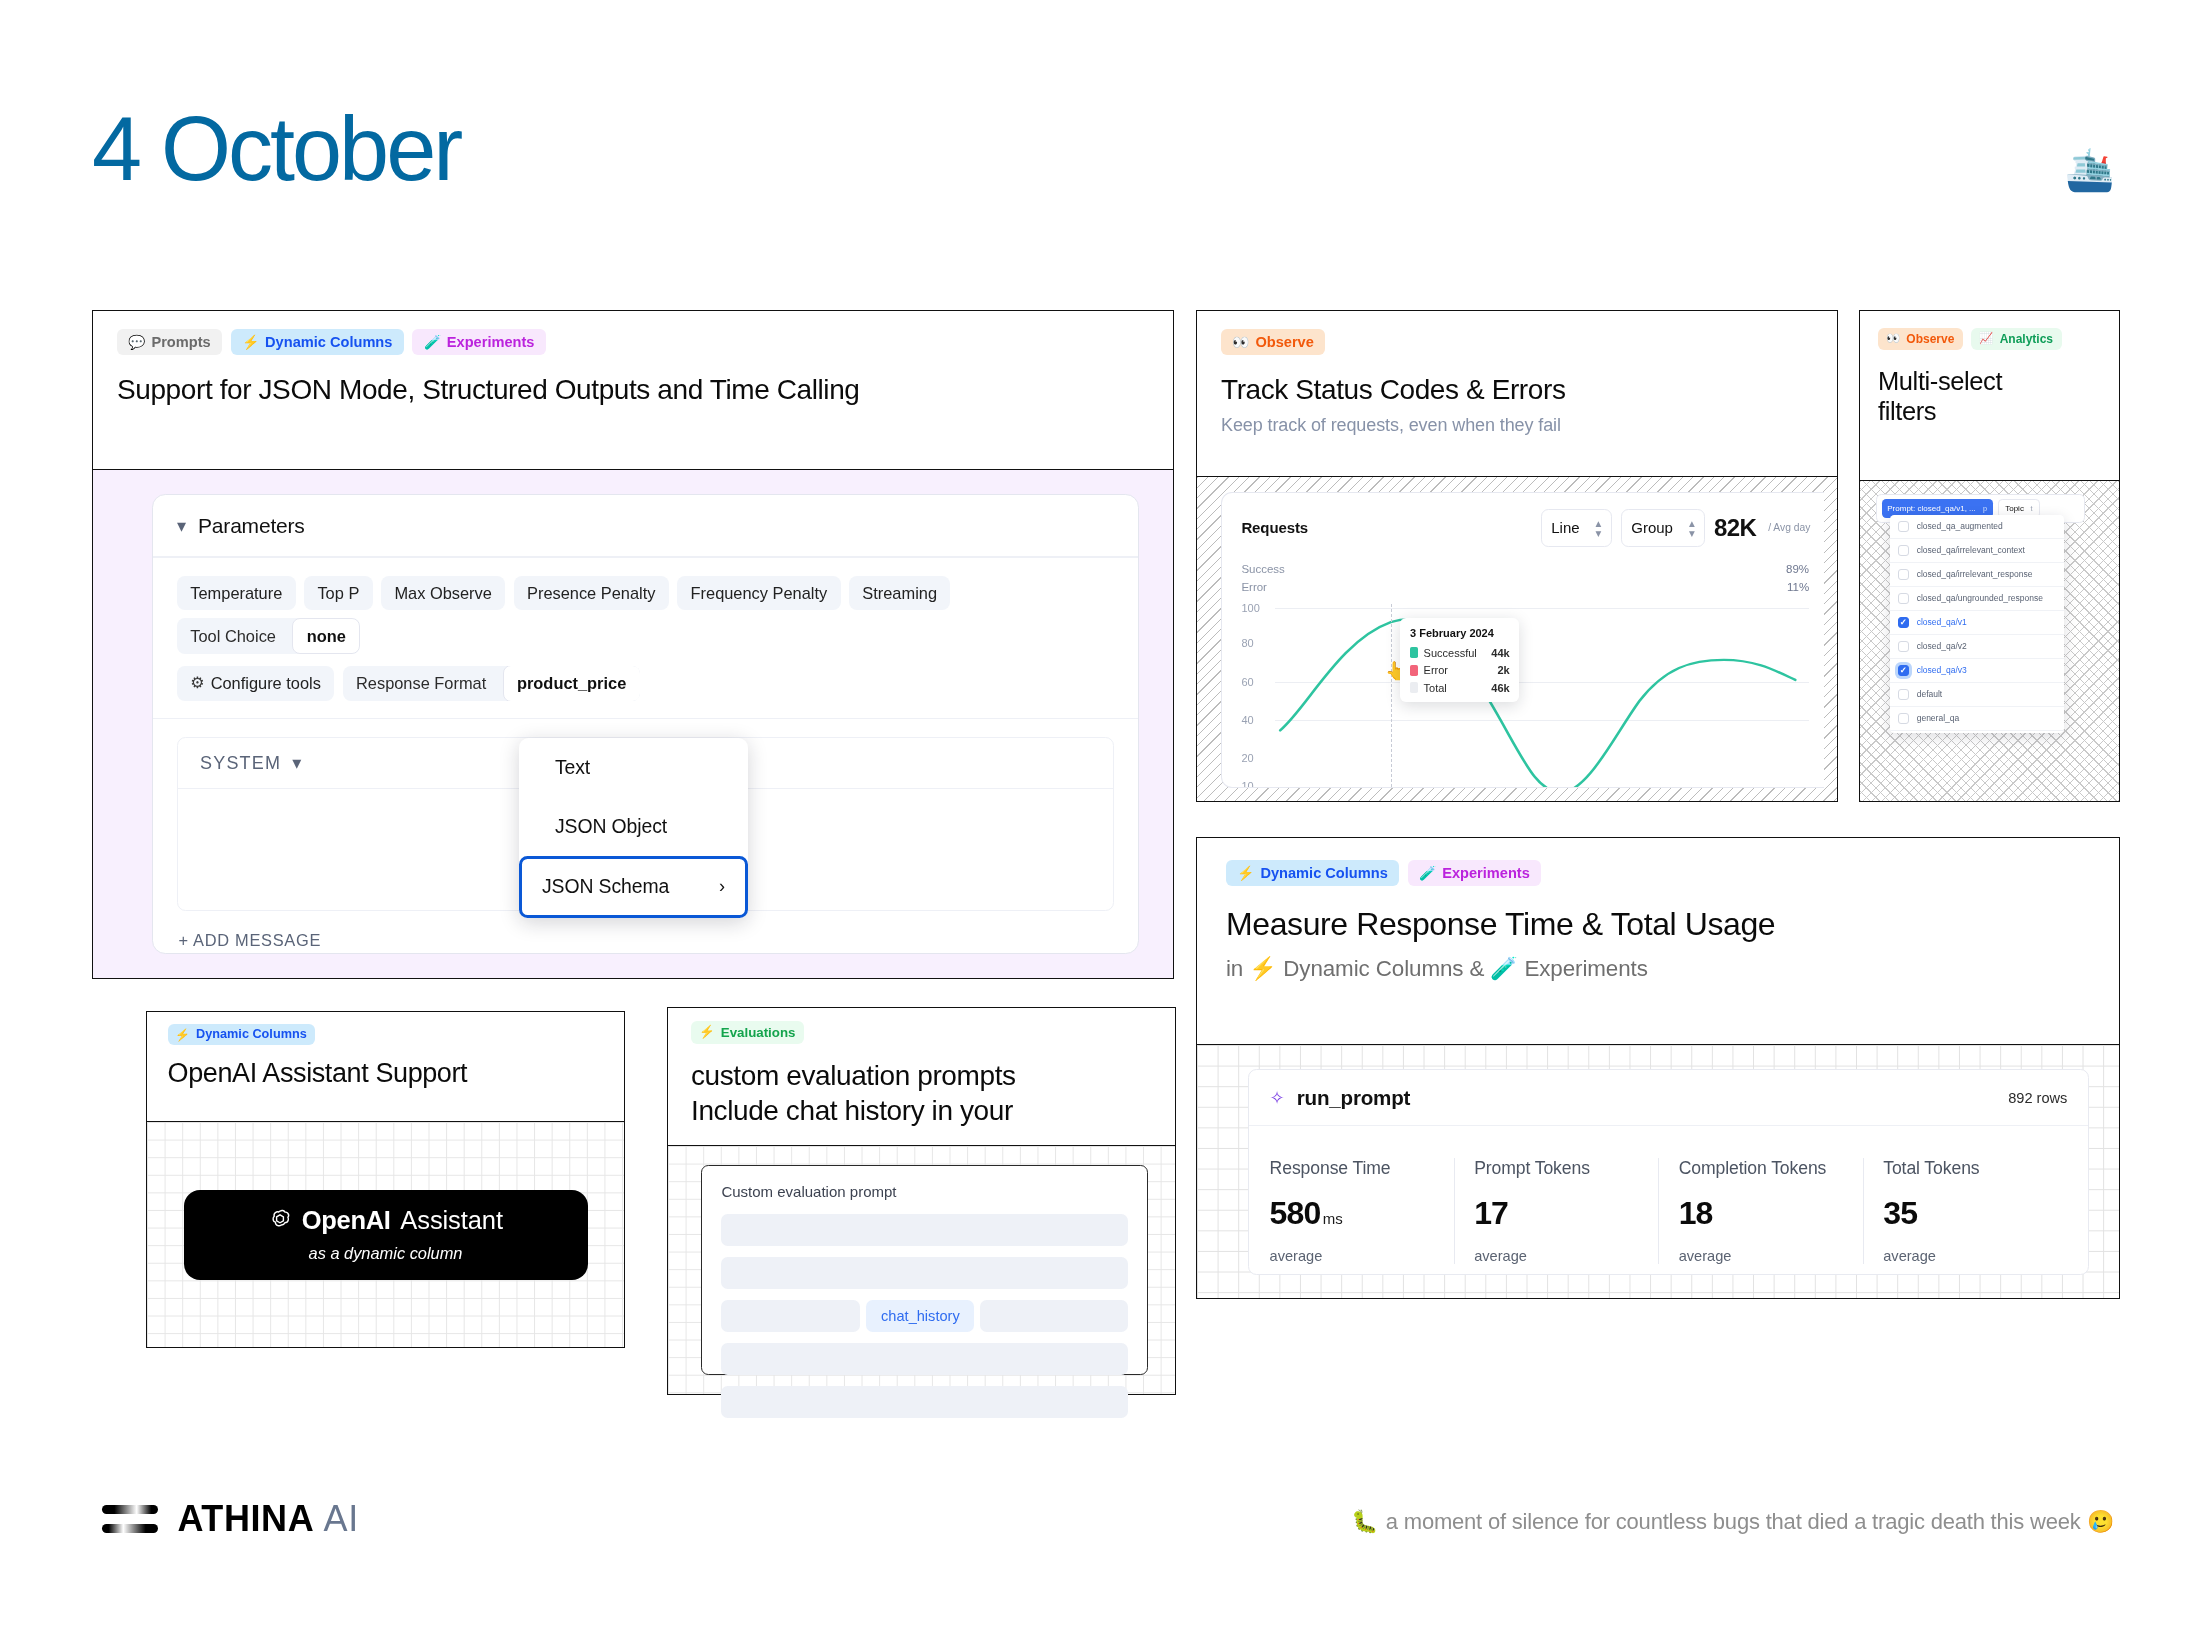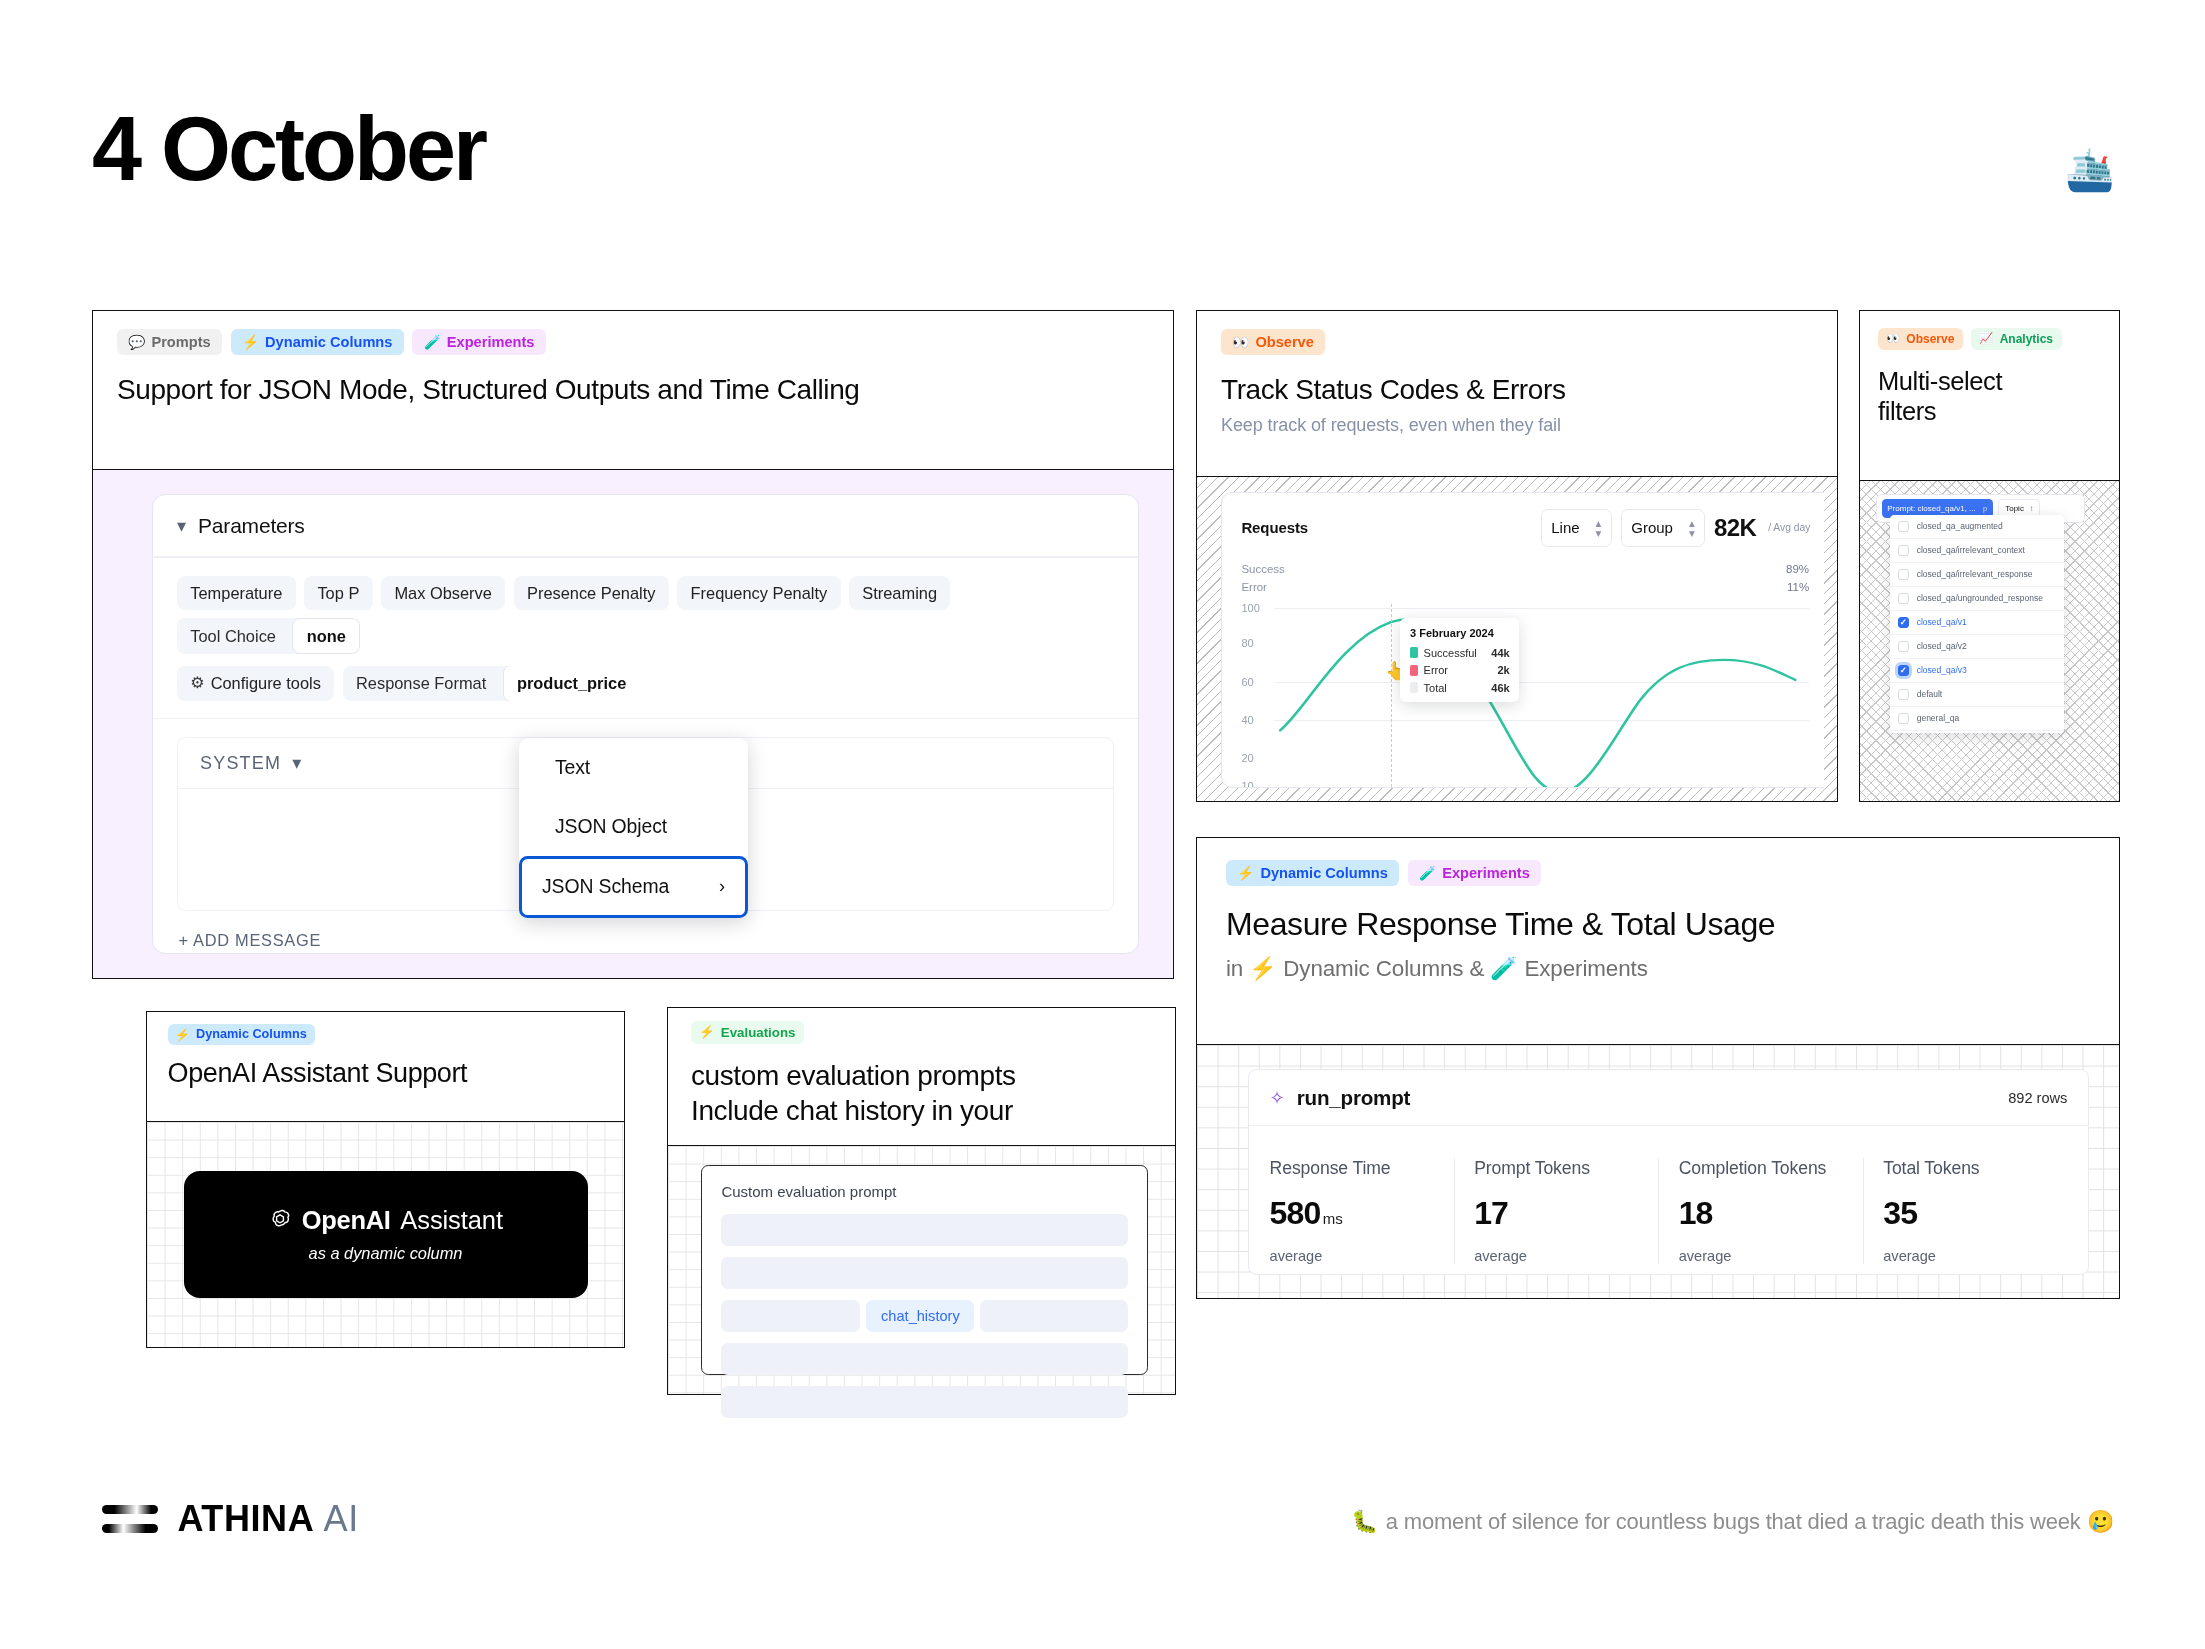--- a/index.html
+++ b/index.html
@@ -7,22 +7,22 @@
     width: 2205px; height: 1650px;
     background: #ffffff;
     font-family: "Liberation Sans", sans-serif;
     -webkit-font-smoothing: antialiased;
   }
   .page { position: relative; width: 2205px; height: 1650px; overflow: hidden; }
 
   
   .hdr-date {
     position: absolute; left: 92px; top: 104px;
-    font-size: 90px; font-weight: 700; letter-spacing: -3px;
-    color: #000000; line-height: 1;
+    font-size: 90px; font-weight: 400; letter-spacing: -3px;
+    color: #0369a1; line-height: 1;
   }
   .hdr-right {
     position: absolute; right: 90px; top: 150px;
     font-size: 46px; font-weight: 400; color: #000;
     letter-spacing: -0.9px; white-space: nowrap;
     display: flex; align-items: center; gap: 9.7px;
   }
   .hdr-right .emoji { font-size: 41px; line-height: 1; }
 
   
@@ -239,21 +239,21 @@
   .m-value .unit { font-size: 15px; font-weight: 400; color: #1b1b1b; letter-spacing: 0; margin-left: 2.4px; }
   .m-note { margin-top: 16px; font-size: 14.6px; color: #5b6372; }
 
   
   #card-openai { left: 146px; top: 1011px; width: 479px; height: 337px; }
   #card-openai .oa-body {
     position: absolute; left: 0; right: 0; top: 109px; bottom: 0;
     border-top: 1.2px solid #111; display: flex; align-items: center; justify-content: center;
   }
   .blackbox {
-    width: 404px; height: 127px; background: #000; border-radius: 16px;
+    width: 404px; height: 90px; background: #000; border-radius: 16px;
     display: flex; flex-direction: column; align-items: center; justify-content: center; gap: 9.7px;
   }
   .oa-line1 { display: flex; align-items: center; gap: 9.7px; color: #fff; }
   .oa-logo { width: 24px; height: 24px; }
   .oa-brand { font-size: 25.5px; font-weight: 700; letter-spacing: -0.3px; }
   .oa-assistant { font-size: 25.5px; font-weight: 400; letter-spacing: -0.1px; }
   .oa-sub { font-size: 16.4px; font-style: italic; color: #fff; }
 
   
   #card-evals { left: 667px; top: 1007px; width: 509px; height: 388px; }

